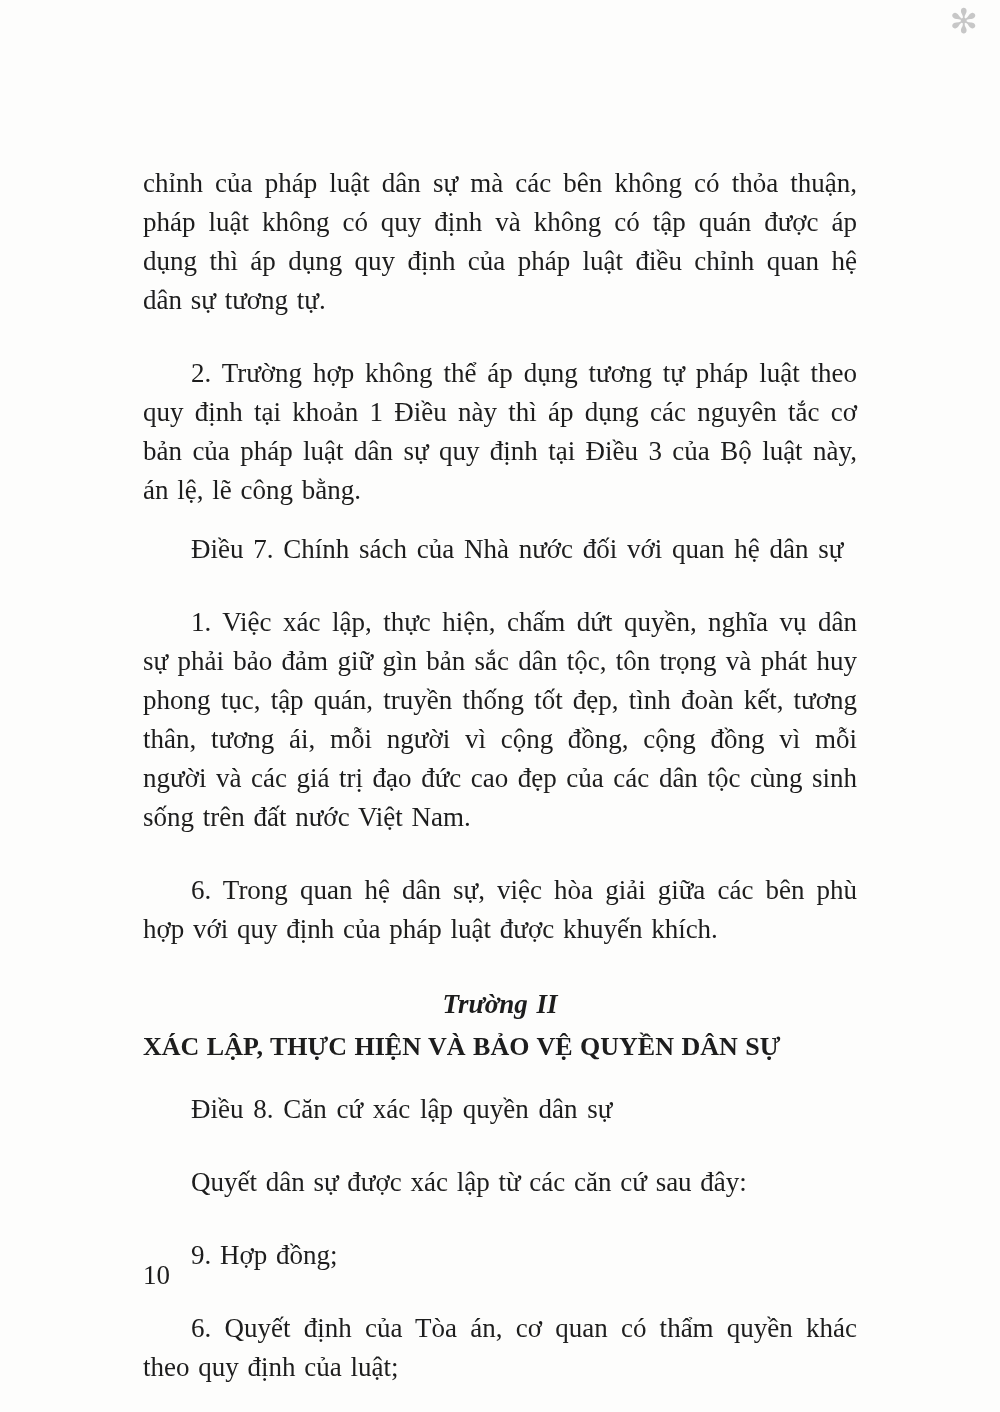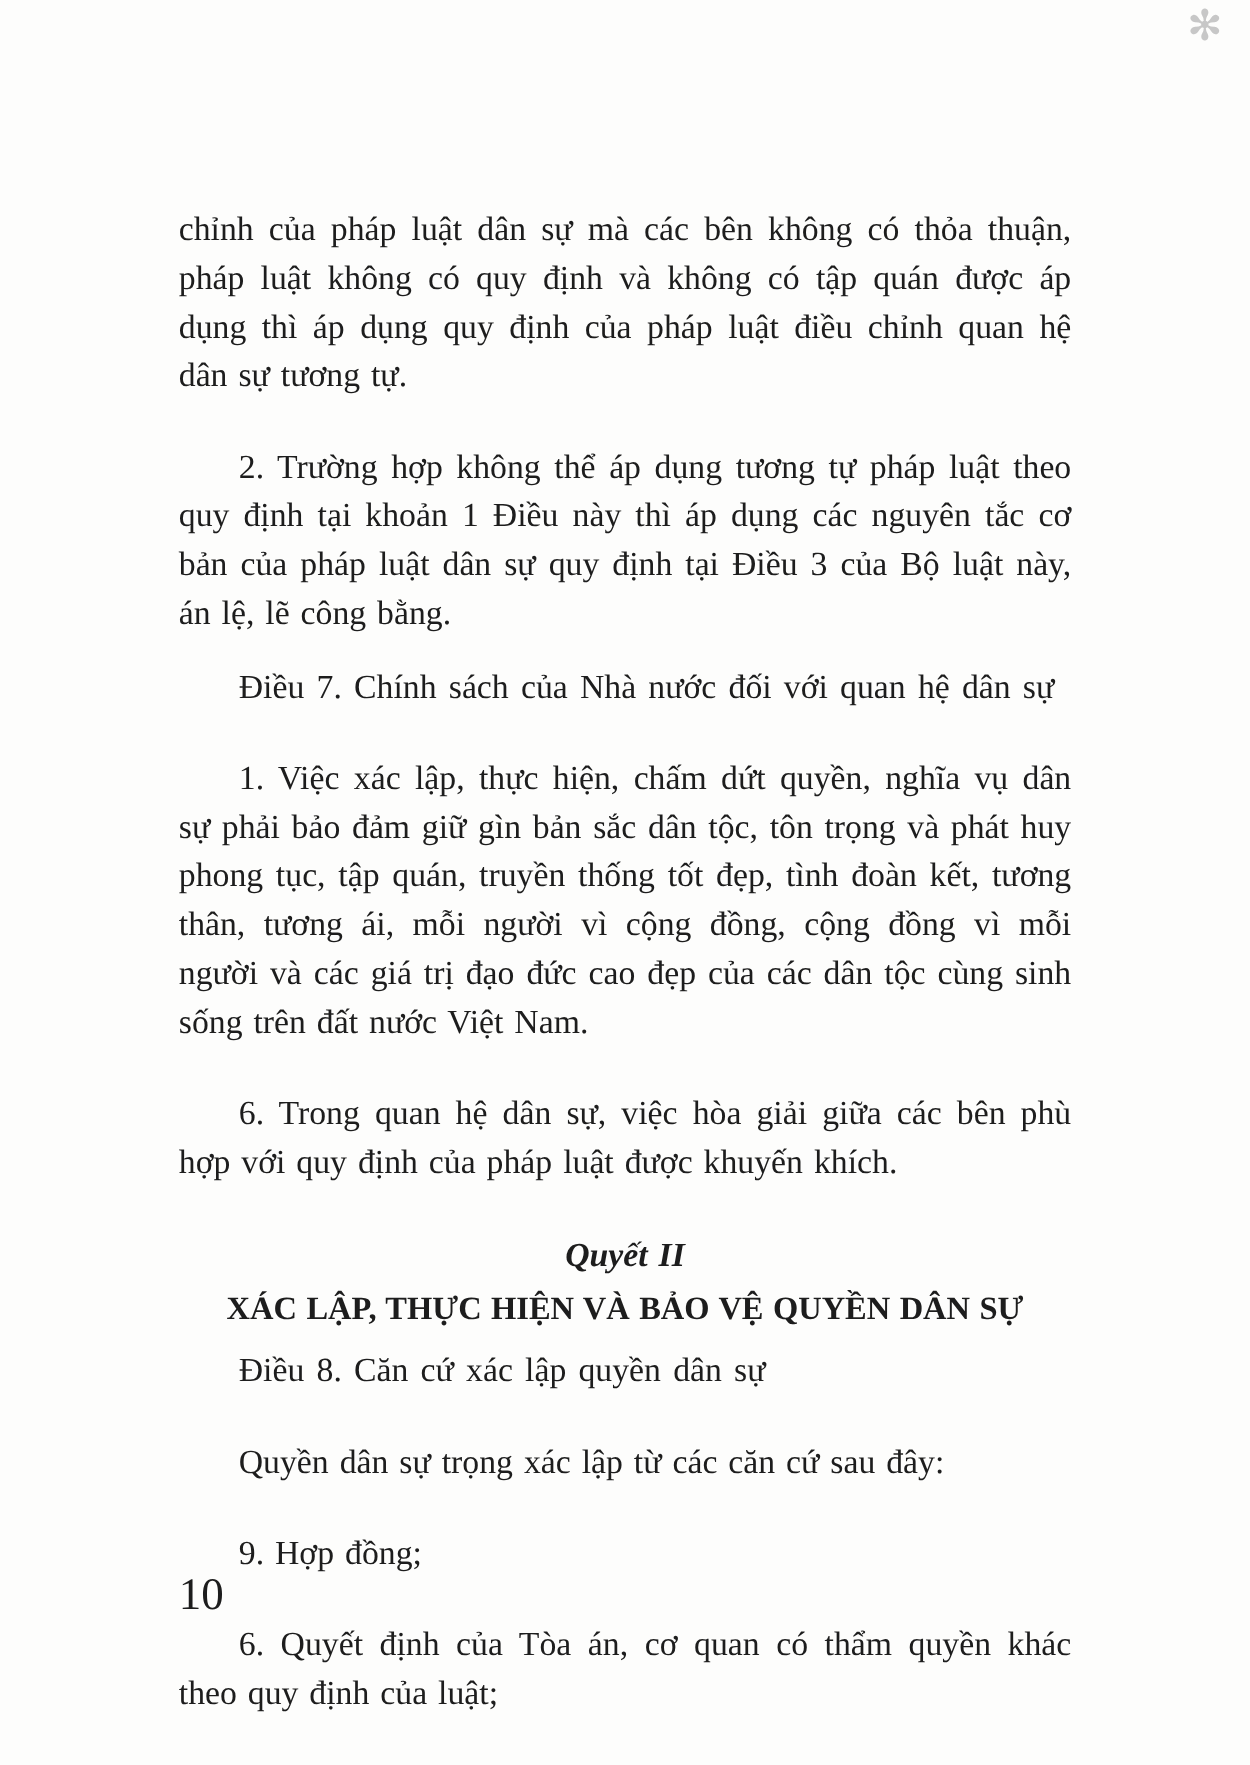--- a/index.html
+++ b/index.html
@@ -50,49 +50,48 @@
   p.article-heading.tight { margin-bottom: 6px; margin-top: 10px; }
   p.chapter-label {
     font-weight: bold;
     font-style: italic;
     text-align: center;
     text-indent: 0;
     margin-top: 36px;
   }
   p.chapter-title {
     font-weight: bold;
-    text-align: center;
     text-indent: 0;
     font-size: 26px;
     margin-top: 3px;
-    margin-bottom: 11px;
+    margin-bottom: 24px;
     word-spacing: 1px;
   }
   .page-number {
     position: absolute;
     left: 143px;
     top: 1256px;
-    font-size: 36px;
+    font-size: 27px;
     line-height: 39px;
   }
 </style>
 </head>
 <body>
 
 <div class="page">
   <span class="ornament">✻</span>
 
   <main class="text-block">
       <p class="body">chỉnh của pháp luật dân sự mà các bên không có thỏa thuận, pháp luật không có quy định và không có tập quán được áp dụng thì áp dụng quy định của pháp luật điều chỉnh quan hệ dân sự tương tự.</p>
       <p class="body indent">2. Trường hợp không thể áp dụng tương tự pháp luật theo quy định tại khoản 1 Điều này thì áp dụng các nguyên tắc cơ bản của pháp luật dân sự quy định tại Điều 3 của Bộ luật này, án lệ, lẽ công bằng.</p>
       <p class="article-heading">Điều 7. Chính sách của Nhà nước đối với quan hệ dân sự</p>
       <p class="body indent">1. Việc xác lập, thực hiện, chấm dứt quyền, nghĩa vụ dân sự phải bảo đảm giữ gìn bản sắc dân tộc, tôn trọng và phát huy phong tục, tập quán, truyền thống tốt đẹp, tình đoàn kết, tương thân, tương ái, mỗi người vì cộng đồng, cộng đồng vì mỗi người và các giá trị đạo đức cao đẹp của các dân tộc cùng sinh sống trên đất nước Việt Nam.</p>
       <p class="body indent">6. Trong quan hệ dân sự, việc hòa giải giữa các bên phù hợp với quy định của pháp luật được khuyến khích.</p>
-      <p class="chapter-label">Quyết II</p>
+      <p class="chapter-label">Trường II</p>
       <p class="chapter-title">XÁC LẬP, THỰC HIỆN VÀ BẢO VỆ QUYỀN DÂN SỰ</p>
       <p class="article-heading tight">Điều 8. Căn cứ xác lập quyền dân sự</p>
-      <p class="body indent">Quyền dân sự trọng xác lập từ các căn cứ sau đây:</p>
+      <p class="body indent">Quyết dân sự được xác lập từ các căn cứ sau đây:</p>
       <p class="body indent">9. Hợp đồng;</p>
       <p class="body indent">6. Quyết định của Tòa án, cơ quan có thẩm quyền khác theo quy định của luật;</p>
     </main>
 
   <div class="page-number">10</div>
 </div>
 
 </body></html>

